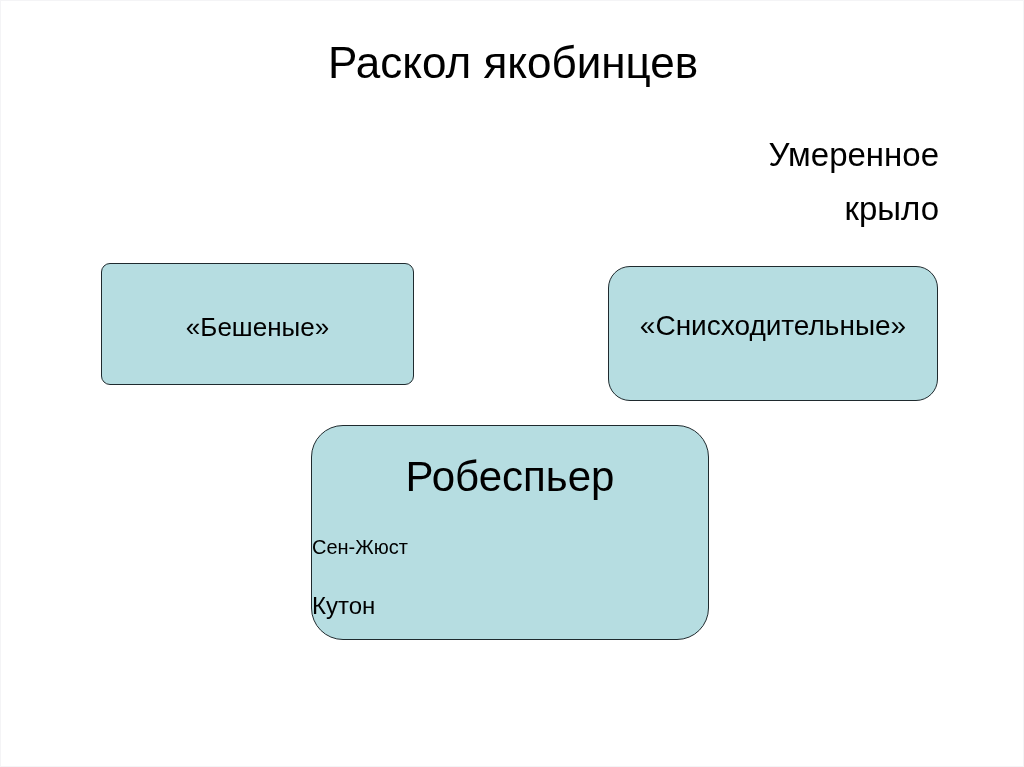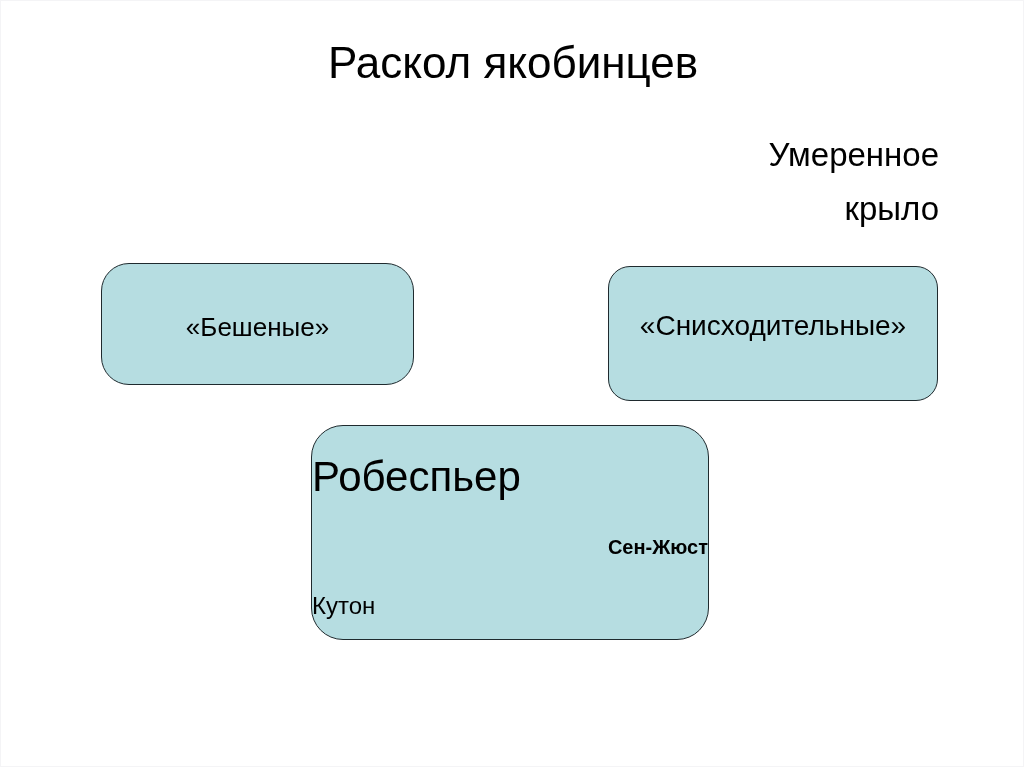--- a/index.html
+++ b/index.html
@@ -76,21 +76,21 @@
     white-space: nowrap;
     color: #000000;
     text-align: center;
   }
 
   #box-furious {
     left: 100px;
     top: 262px;
     width: 313px;
     height: 122px;
-    border-radius: 28px;
+    border-radius: 9px;
   }
   #box-furious .rbox-text {
     top: 48px;
     font-size: 26px;
     line-height: 30px;
   }
 
   #box-indulgent {
     left: 607px;
     top: 265px;
@@ -109,36 +109,36 @@
     top: 424px;
     width: 398px;
     height: 215px;
     border-radius: 32px;
   }
   #box-robespierre .name-main {
     position: absolute;
     left: 0;
     width: 100%;
     top: 27px;
+    text-align: center;
     font-size: 42px;
     line-height: 48px;
     color: #000000;
     white-space: nowrap;
   }
   #box-robespierre .name-sub1 {
     position: absolute;
     left: 0;
     width: 100%;
     top: 109px;
-    text-align: right;
+    text-align: left;
     font-size: 20px;
     line-height: 24px;
     color: #000000;
     white-space: nowrap;
-    font-weight: bold;
   }
   #box-robespierre .name-sub2 {
     position: absolute;
     left: 0;
     width: 100%;
     top: 168px;
     text-align: left;
     font-size: 24px;
     line-height: 24px;
     color: #000000;

